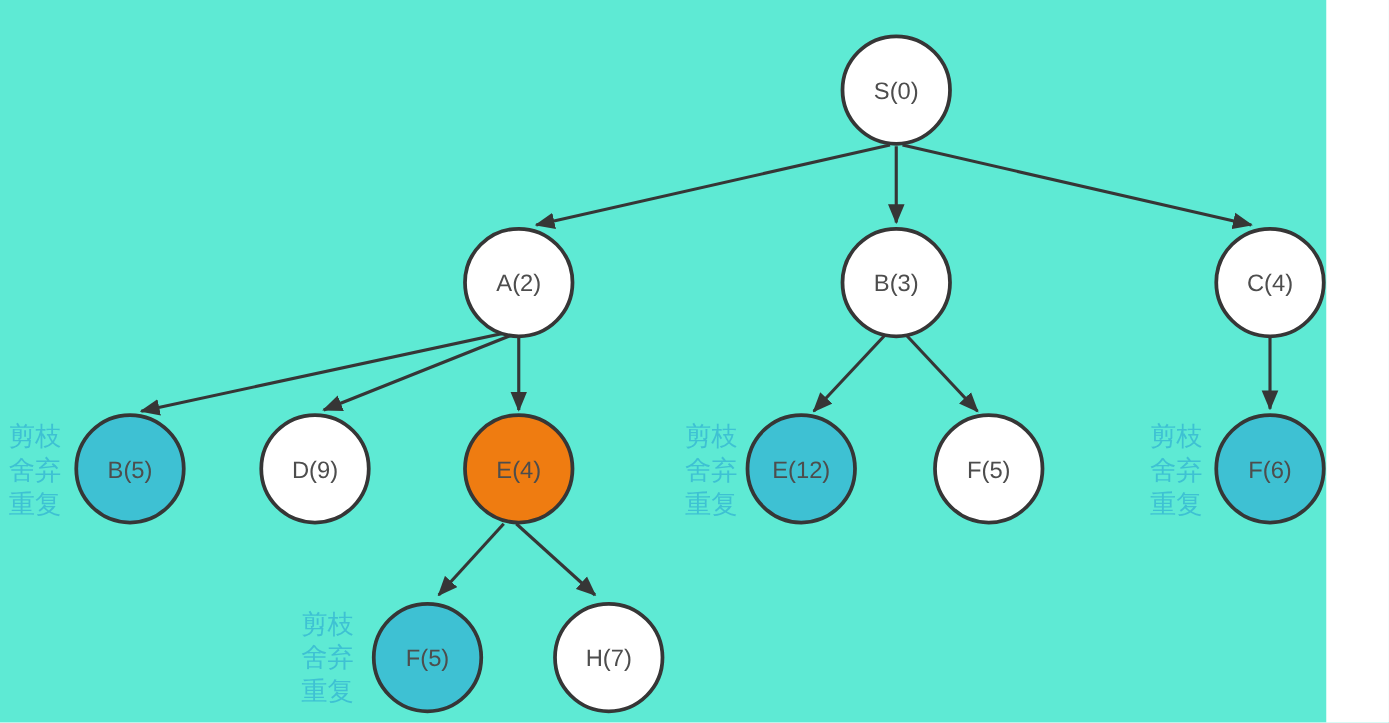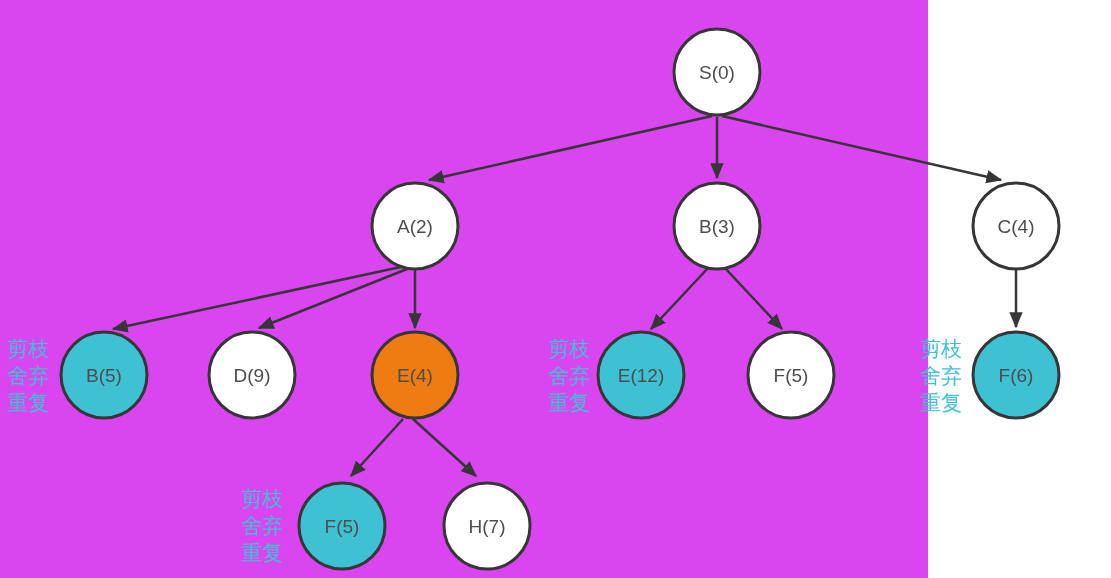--- a/index.html
+++ b/index.html
@@ -2,23 +2,23 @@
 <html><head>
 <meta charset="utf-8">
 <style>
   html, body {
     margin: 0;
     padding: 0;
     background: #ffffff;
   }
   .canvas {
     position: relative;
-    width: 928px;
+    width: 1061px;
     height: 578px;
-    background: #d946ef;
+    background: #5eead4;
     font-family: "Liberation Sans", sans-serif;
   }
   svg text {
     font-family: "Liberation Sans", "DejaVu Sans", sans-serif;
   }
   .node-circle {
     stroke-width: 3px;
   }
   .node-label {
     font-size: 19px;

